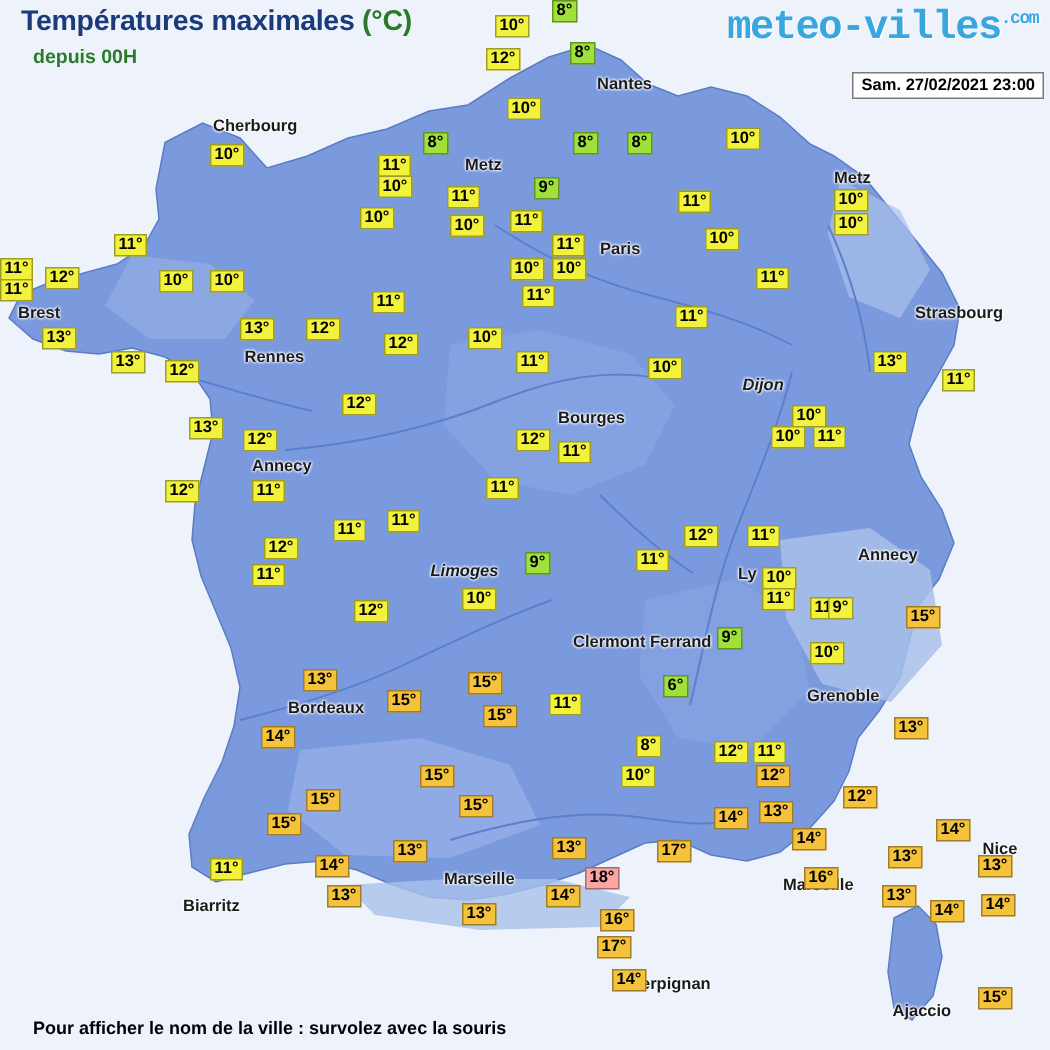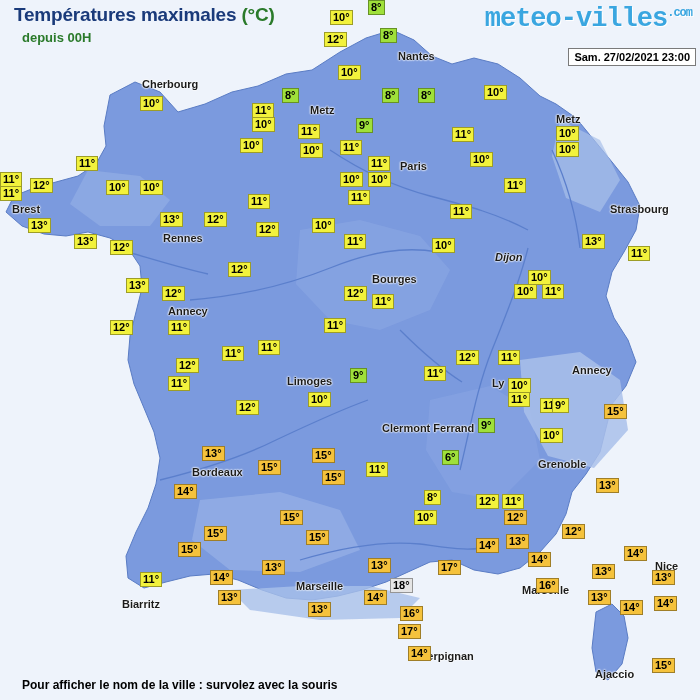--- a/index.html
+++ b/index.html
@@ -119,21 +119,21 @@
     <div class="city" style="left: 398px; top: 50px;">Nantes</div>
     <div class="city" style="left: 310px; top: 104px;">Metz</div>
     <div class="city" style="left: 556px; top: 113px;">Metz</div>
     <div class="city" style="left: 400px; top: 160px;">Paris</div>
     <div class="city" style="left: 12px; top: 203px;">Brest</div>
     <div class="city" style="left: 610px; top: 203px;">Strasbourg</div>
     <div class="city" style="left: 163px; top: 232px;">Rennes</div>
     <div class="city" style="left: 372px; top: 273px;">Bourges</div>
     <div class="city" style="left: 495px; top: 251px; font-style: italic;">Dijon</div>
     <div class="city" style="left: 168px; top: 305px;">Annecy</div>
-    <div class="city" style="left: 287px; top: 375px;">Limoges</div>
+    <div class="city" style="left: 287px; top: 375px; font-style: italic;">Limoges</div>
     <div class="city" style="left: 572px; top: 364px;">Annecy</div>
     <div class="city" style="left: 382px; top: 422px;">Clermont Ferrand</div>
     <div class="city" style="left: 538px; top: 458px;">Grenoble</div>
     <div class="city" style="left: 192px; top: 466px;">Bordeaux</div>
     <div class="city" style="left: 296px; top: 580px;">Marseille</div>
     <div class="city" style="left: 122px; top: 598px;">Biarritz</div>
     <div class="city" style="left: 522px; top: 584px;">Marseille</div>
     <div class="city" style="left: 655px; top: 560px;">Nice</div>
     <div class="city" style="left: 595px; top: 668px;">Ajaccio</div>
     <div class="city" style="left: 420px; top: 650px;">Perpignan</div>
@@ -234,21 +234,21 @@
     <div class="tbox" style="left: 506px; top: 534px; background: rgb(245, 194, 60);">13°</div>
     <div class="tbox" style="left: 624px; top: 546px; background: rgb(245, 194, 60);">14°</div>
     <div class="tbox" style="left: 178px; top: 542px; background: rgb(245, 194, 60);">15°</div>
     <div class="tbox" style="left: 262px; top: 560px; background: rgb(245, 194, 60);">13°</div>
     <div class="tbox" style="left: 368px; top: 558px; background: rgb(245, 194, 60);">13°</div>
     <div class="tbox" style="left: 528px; top: 552px; background: rgb(245, 194, 60);">14°</div>
     <div class="tbox" style="left: 592px; top: 564px; background: rgb(245, 194, 60);">13°</div>
     <div class="tbox" style="left: 652px; top: 570px; background: rgb(245, 194, 60);">13°</div>
     <div class="tbox" style="left: 140px; top: 572px; background: rgb(242, 242, 60);">11°</div>
     <div class="tbox" style="left: 210px; top: 570px; background: rgb(245, 194, 60);">14°</div>
-    <div class="tbox" style="left: 390px; top: 578px; background: #e5e5e5;">18°</div>
+    <div class="tbox" style="left: 390px; top: 578px; background: #fca5a5;">18°</div>
     <div class="tbox" style="left: 438px; top: 560px; background: rgb(245, 194, 60);">17°</div>
     <div class="tbox" style="left: 536px; top: 578px; background: rgb(245, 194, 60);">16°</div>
     <div class="tbox" style="left: 218px; top: 590px; background: rgb(245, 194, 60);">13°</div>
     <div class="tbox" style="left: 364px; top: 590px; background: rgb(245, 194, 60);">14°</div>
     <div class="tbox" style="left: 588px; top: 590px; background: rgb(245, 194, 60);">13°</div>
     <div class="tbox" style="left: 620px; top: 600px; background: rgb(245, 194, 60);">14°</div>
     <div class="tbox" style="left: 654px; top: 596px; background: rgb(245, 194, 60);">14°</div>
     <div class="tbox" style="left: 308px; top: 602px; background: rgb(245, 194, 60);">13°</div>
     <div class="tbox" style="left: 400px; top: 606px; background: rgb(245, 194, 60);">16°</div>
     <div class="tbox" style="left: 398px; top: 624px; background: rgb(245, 194, 60);">17°</div>

